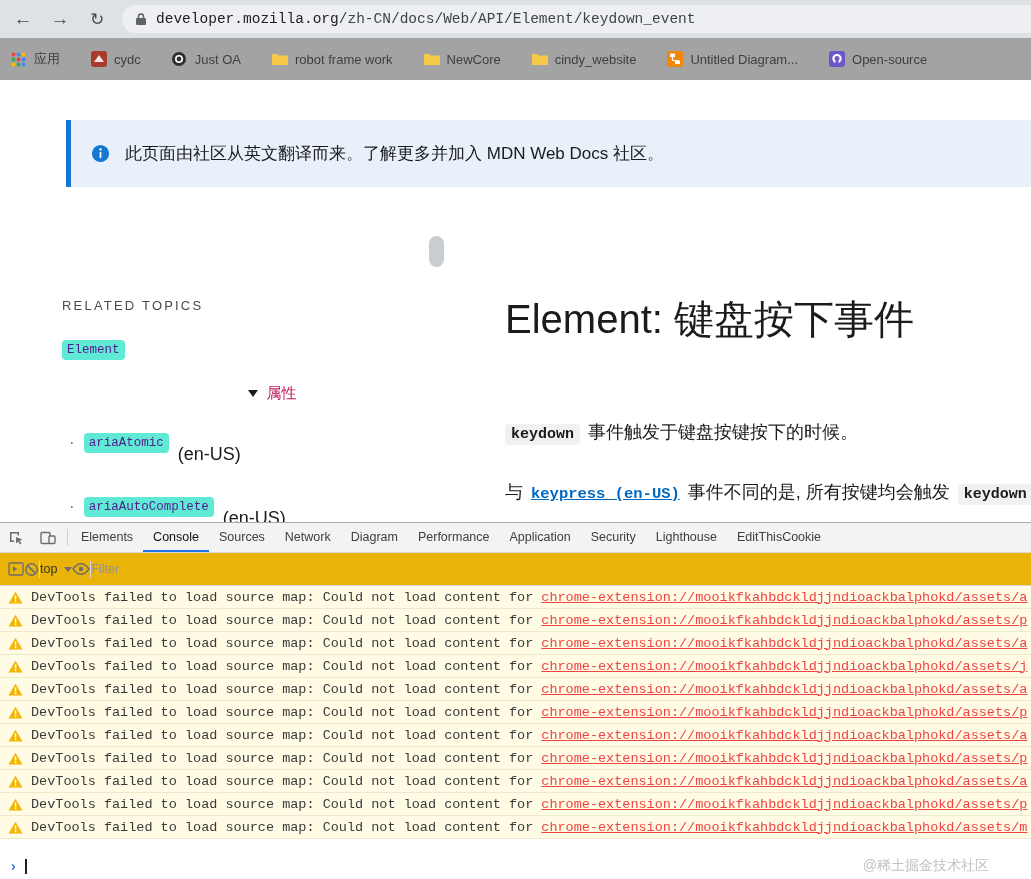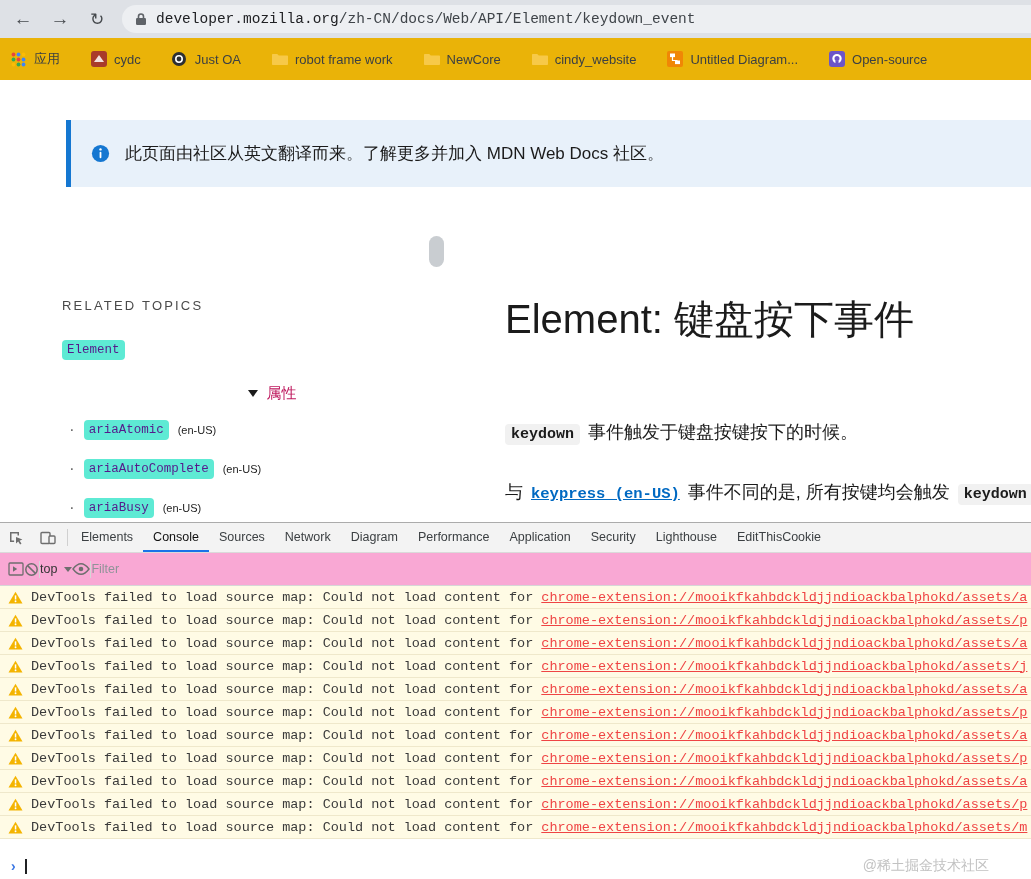--- a/index.html
+++ b/index.html
@@ -13,21 +13,21 @@
   .nav-btn { width:28px; height:28px; margin-left:9px; display:flex; align-items:center; justify-content:center;
              font-size:19px; color:#45494d; border-radius:50%; }
   .nav-btn.reload { font-size:17px; }
   .omnibox { position:absolute; left:122px; top:5px; right:0; height:28px; background:#edeff2;
              border-radius:14px 0 0 14px; display:flex; align-items:center; padding-left:13px;font-family:Liberation Mono, monospace; }
   .omnibox .lock { margin-right:9px; display:flex; }
   .url { font-size:14.5px; white-space:nowrap; }
   .url-host { color:#202124; }
   .url-path { color:#3f4449; }
 
-  .bookmarks { position:absolute; left:0; top:38px; right:0; height:42px; background:#eab308;
+  .bookmarks { position:absolute; left:0; top:38px; right:0; height:42px; background:#a3a3a3;
                display:flex; align-items:center; padding:0 10px; gap:30px; }
   .bm { display:flex; align-items:center; gap:7px; font-size:13px; color:#3c4043; white-space:nowrap; cursor:pointer; }
   .bm-icon { display:flex; width:17px; height:16px; align-items:center; justify-content:center; }
 
   
   .content { position:absolute; left:0; top:80px; right:0; height:442px; background:#fff; overflow:hidden; }
 
   .banner { position:absolute; left:66px; right:0; top:40px; height:67px; background:#e8f1fa;
             border-left:5px solid #1577d1; display:flex; align-items:center; gap:15px; padding-left:20px; }
   .banner-text { font-size:17px; color:#1b1b1b; }
@@ -37,21 +37,21 @@
   .sidebar { position:absolute; left:62px; top:218px; width:420px; }
   .sb-heading { font-size:13px; letter-spacing:2.2px; color:#4a4a4a; font-weight:500; }
   .chip { font-family:"Liberation Mono", monospace; font-size:12.5px; background:#5eead4; color:#551a8b;
           padding:3px 5px; border-radius:4px; display:inline-block; }
   .sb-element { margin-top:26px; }
   .sb-group { margin-top:24px; display:flex; align-items:center; gap:9px; font-size:15px; color:#be185d; cursor:pointer;justify-content:center; }
   .tri-down { width:0; height:0; border-left:5px solid transparent; border-right:5px solid transparent; border-top:7px solid #1b1b1b; }
   .sb-items { list-style:none; margin-top:17px; }
   .sb-item { display:flex; align-items:center; gap:9px; margin-bottom:19px; padding-left:7px; }
   .sb-bullet { color:#6e6e6e; font-size:17px; line-height:10px; }
-  .sb-suffix { font-size:11px; color:#1b1b1b; }
+  .sb-suffix { font-size:18px; color:#1b1b1b;margin-top:24px; }
 
   .article { position:absolute; left:505px; top:212px; right:0; height:230px; overflow:hidden; }
   .article h1 { font-size:40px; font-weight:500; color:#1b1b1b; white-space:nowrap; }
   .p1 { position:absolute; top:128px; left:0; white-space:nowrap; font-size:18px; }
   .p2 { position:absolute; top:188px; left:0; white-space:nowrap; font-size:18px; }
   .code-chip { font-family:"Liberation Mono", monospace; background:#f1f1f1; border-radius:4px;
                padding:2px 6px; font-size:15px; font-weight:700; color:#1b1b1b; }
   .p1 .code-chip { margin-right:8px; }
   .p2 > span { margin-right:8px; }
   .mdn-link { font-family:"Liberation Mono", monospace; color:#0069c2; text-decoration:underline;
@@ -60,21 +60,21 @@
   
   .devtools { position:absolute; left:0; top:522px; right:0; bottom:0; background:#fff;
               border-top:1px solid #ababab; display:flex; flex-direction:column; }
   .dt-tabs { height:30px; background:#f3f3f3; border-bottom:1px solid #dadada; display:flex; align-items:stretch;
              font-size:12.5px; color:#3c4043; }
   .dt-tabicon { width:32px; display:flex; align-items:center; justify-content:center; cursor:pointer; }
   .dt-vsep { width:1px; background:#d0d0d0; margin:6px 3px; }
   .dt-tab { padding:0 10px; display:flex; align-items:center; cursor:pointer; border-bottom:2.5px solid transparent; white-space:nowrap; }
   .dt-tab.active { border-bottom-color:#1a73e8; color:#111; }
 
-  .dt-toolbar { height:33px; background:#f9a8d4; border-bottom:1px solid #d6d6d6; display:flex; align-items:center;
+  .dt-toolbar { height:33px; background:#eab308; border-bottom:1px solid #d6d6d6; display:flex; align-items:center;
                 padding:0 8px; font-size:12.5px; color:#333; }
   .vsep { width:1px; height:17px; background:#d6d6d6; }
   .top-dd { display:flex; align-items:center; gap:7px; cursor:pointer; }
   .caret-sm { width:0; height:0; border-left:4px solid transparent; border-right:4px solid transparent; border-top:5px solid #6e6e6e; }
   .filter-input { border:none; outline:none; background:transparent; font-size:12.5px; color:#333; width:320px; }
   .filter-input::placeholder { color:#8f9398; }
 
   .console { flex:1; overflow:hidden; font-family:"Liberation Mono", monospace; display:flex; flex-direction:column; }
   .msg { height:23px; flex:0 0 23px; display:flex; align-items:center; gap:8px; padding-left:8px;
          background:#fffbe5; border-bottom:1px solid #efe8cb; font-size:13.5px; color:#3a3a3a;

